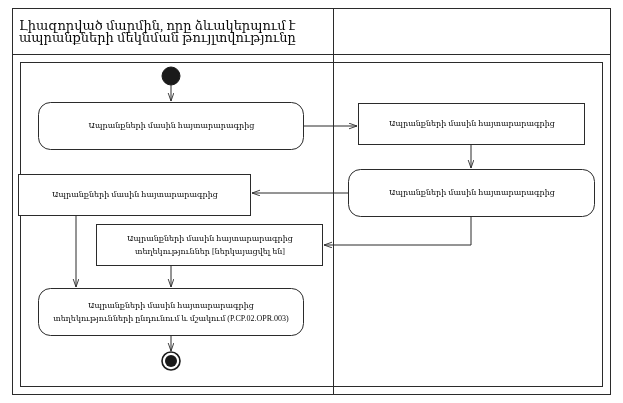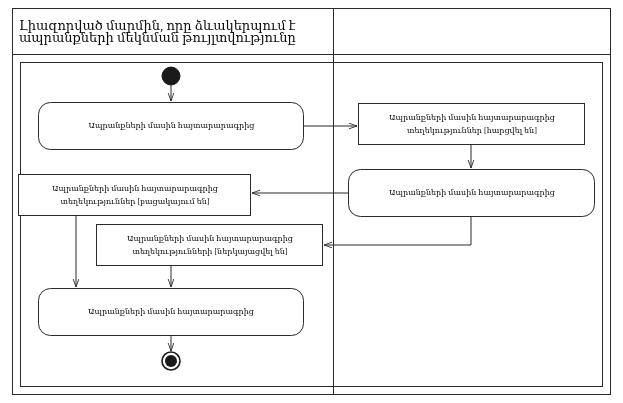--- a/index.html
+++ b/index.html
@@ -88,43 +88,42 @@
 
   <div class="node-label" style="left:39px;top:103px;width:265px;height:47px;">
     <span>
       <span>Ապրանքների մասին հայտարարագրից</span>
     </span>
   </div>
 
   <div class="node-label" style="left:359px;top:104px;width:226px;height:41px;">
     <span>
       <span>Ապրանքների մասին հայտարարագրից</span>
-      <span>տեղեկություններ [հարցվել են]</span>
     </span>
   </div>
 
   <div class="node-label" style="left:349px;top:170px;width:246px;height:47px;">
     <span>
       <span>Ապրանքների մասին հայտարարագրից</span>
     </span>
   </div>
 
   <div class="node-label" style="left:19px;top:175px;width:232px;height:41px;">
     <span>
       <span>Ապրանքների մասին հայտարարագրից</span>
-      <span>տեղեկություններ [բացակայում են]</span>
     </span>
   </div>
 
   <div class="node-label" style="left:97px;top:225px;width:226px;height:41px;">
     <span>
       <span>Ապրանքների մասին հայտարարագրից</span>
-      <span>տեղեկությունների [ներկայացվել են]</span>
+      <span>տեղեկություններ [ներկայացվել են]</span>
     </span>
   </div>
 
   <div class="node-label" style="left:36px;top:289px;width:270px;height:47px;">
     <span>
       <span>Ապրանքների մասին հայտարարագրից</span>
+      <span>տեղեկությունների ընդունում և մշակում (P.CP.02.OPR.003)</span>
     </span>
   </div>
 
 </div>
 
 </body></html>

